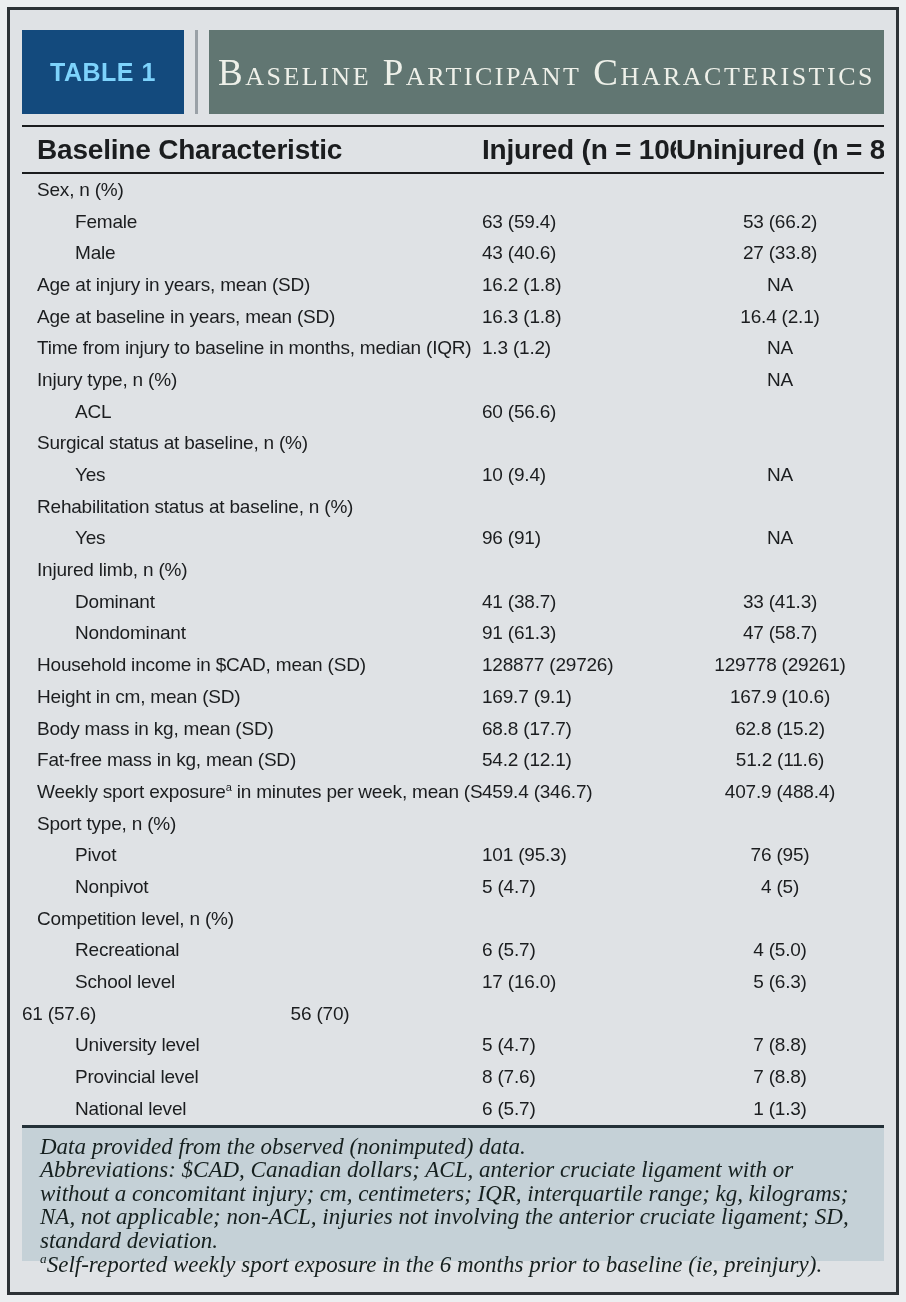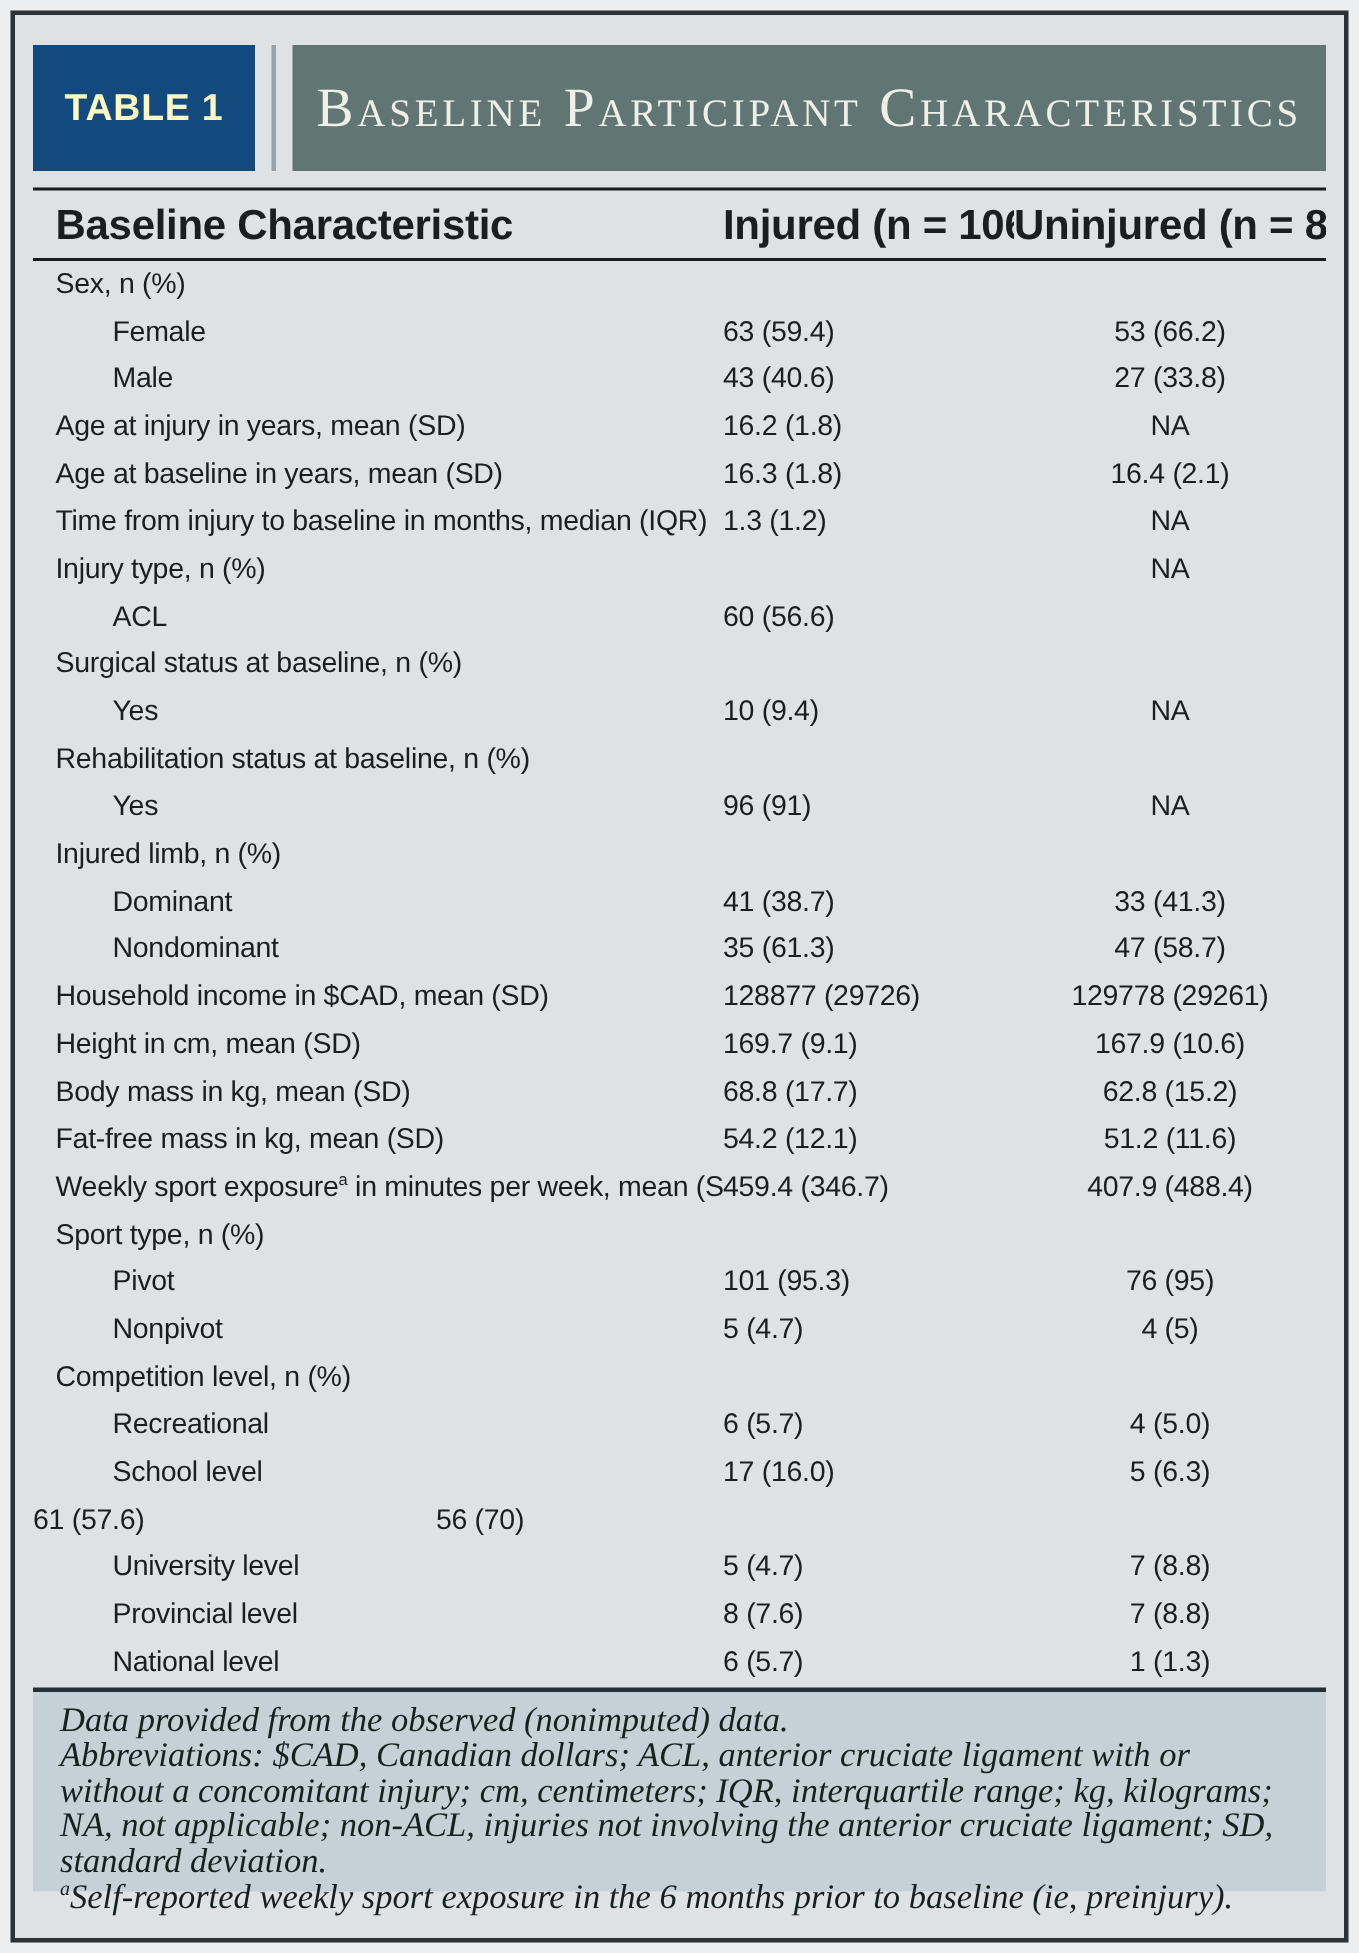--- a/index.html
+++ b/index.html
@@ -11,21 +11,21 @@
     height:100%;box-sizing:border-box;
     border:3px solid #2d3236;background:#dfe2e5;
     padding:10px 12px 0 12px;
     display:flex;flex-direction:column;
     font-family:"Liberation Sans",sans-serif;
     color:#1b1d1f;
   }
   
   .header-band{display:flex;align-items:stretch;height:84px;margin-top:10px;flex:0 0 auto;}
   .badge{
-    width:148px;background:#134a7d;color:#fef9c3;
+    width:162px;background:#134a7d;color:#7dd3fc;
     display:flex;align-items:center;justify-content:center;
     font-weight:bold;font-size:25px;letter-spacing:.5px;
   }
   .band-divider{width:3px;background:#9aa1a7;margin:0 11px;}
   .title-box{
     flex:1;background:#617672;color:#eef0e9;
     display:flex;align-items:center;justify-content:center;
     font-family:"Liberation Serif",serif;
     font-variant:small-caps;font-weight:normal;
     font-size:37px;letter-spacing:2.5px;
@@ -145,21 +145,21 @@
           <div class="cell val-injured"></div>
           <div class="cell val-uninjured"></div>
         </div>
         <div class="row indent">
           <div class="cell label">Dominant</div>
           <div class="cell val-injured">41 (38.7)</div>
           <div class="cell val-uninjured">33 (41.3)</div>
         </div>
         <div class="row indent">
           <div class="cell label">Nondominant</div>
-          <div class="cell val-injured">35 (61.3)</div>
+          <div class="cell val-injured">91 (61.3)</div>
           <div class="cell val-uninjured">47 (58.7)</div>
         </div>
         <div class="row">
           <div class="cell label">Household income in $CAD, mean (SD)</div>
           <div class="cell val-injured">128877 (29726)</div>
           <div class="cell val-uninjured">129778 (29261)</div>
         </div>
         <div class="row">
           <div class="cell label">Height in cm, mean (SD)</div>
           <div class="cell val-injured">169.7 (9.1)</div>

